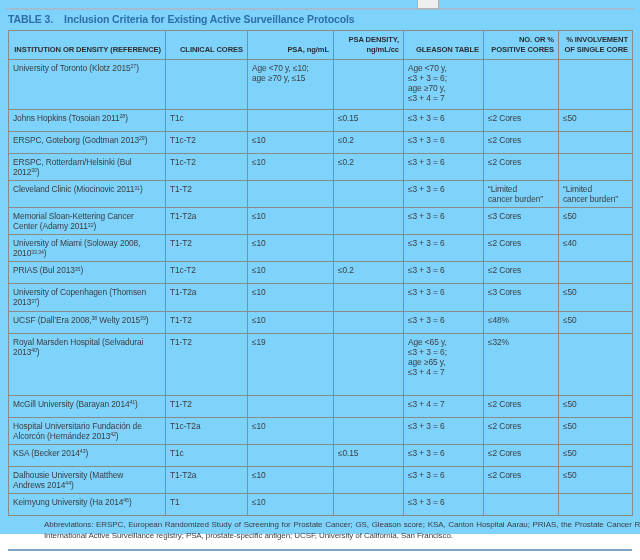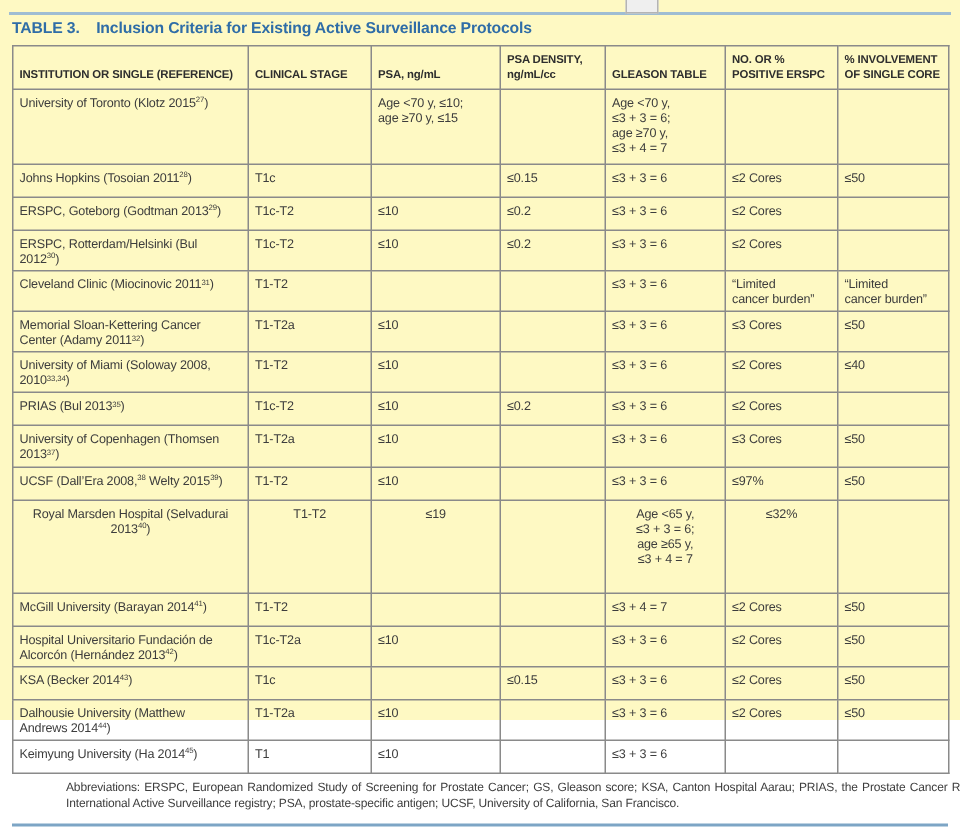--- a/index.html
+++ b/index.html
@@ -7,22 +7,22 @@
     padding: 0;
     background: #ffffff;
     width: 640px;
     height: 560px;
     overflow: hidden;
     font-family: "Liberation Sans", "DejaVu Sans", sans-serif;
   }
   .page {
     position: relative;
     width: 640px;
-    height: 480px;
-    background: #fef9c3;
+    height: 534px;
+    background: #7dd3fc;
   }
   .top-rule {
     position: absolute;
     left: 6px;
     top: 8px;
     width: 628px;
     height: 2px;
     background: #9fbdd3;
   }
   .top-notch {
@@ -64,33 +64,34 @@
   table.criteria th {
     font-size: 7.6px;
     font-weight: bold;
     color: #2e2e2e;
     vertical-align: bottom;
     line-height: 1.3;
     padding: 4px 4px 4px 4px;
     height: 28px;
     box-sizing: border-box;
     letter-spacing: -0.1px;
+    text-align: right;
   }
   table.criteria td {
     font-size: 8.4px;
     color: #3d3d3d;
     vertical-align: top;
     line-height: 1.2;
     padding: 3px 4px 3px 4px;
     height: 22px;
     box-sizing: border-box;
     letter-spacing: -0.1px;
   }
   tbody tr:nth-child(1) td  { height: 50px; }
-  tbody tr:nth-child(11) td { height: 62px; text-align: center; }
+  tbody tr:nth-child(11) td { height: 62px; }
   sup {
     font-size: 0.62em;
     line-height: 0;
     position: relative;
     top: -0.45em;
     vertical-align: baseline;
   }
   .footnote {
     position: absolute;
     left: 8px;
@@ -136,28 +137,28 @@
       <col class="c1">
         <col class="c2">
         <col class="c3">
         <col class="c4">
         <col class="c5">
         <col class="c6">
         <col class="c7">
     </colgroup>
     <thead>
       <tr>
-        <th>INSTITUTION OR SINGLE (REFERENCE)</th>
-        <th>CLINICAL STAGE</th>
+        <th>INSTITUTION OR DENSITY (REFERENCE)</th>
+        <th>CLINICAL CORES</th>
         <th>PSA, ng/mL</th>
         <th>PSA DENSITY,
 ng/mL/cc</th>
         <th>GLEASON TABLE</th>
         <th>NO. OR %
-POSITIVE ERSPC</th>
+POSITIVE CORES</th>
         <th>% INVOLVEMENT
 OF SINGLE CORE</th>
       </tr>
     </thead>
     <tbody>
         <tr>
       <td>University of Toronto (Klotz 2015<sup>27</sup>)</td>
       <td></td>
       <td>Age &lt;70 y, ≤10;
 age ≥70 y, ≤15</td>
@@ -246,21 +247,21 @@
       <td>≤3 + 3 = 6</td>
       <td>≤3 Cores</td>
       <td>≤50</td>
     </tr>
         <tr>
       <td>UCSF (Dall’Era 2008,<sup>38</sup> Welty 2015<sup>39</sup>)</td>
       <td>T1-T2</td>
       <td>≤10</td>
       <td></td>
       <td>≤3 + 3 = 6</td>
-      <td>≤97%</td>
+      <td>≤48%</td>
       <td>≤50</td>
     </tr>
         <tr>
       <td>Royal Marsden Hospital (Selvadurai
 2013<sup>40</sup>)</td>
       <td>T1-T2</td>
       <td>≤19</td>
       <td></td>
       <td>Age &lt;65 y,
 ≤3 + 3 = 6;

